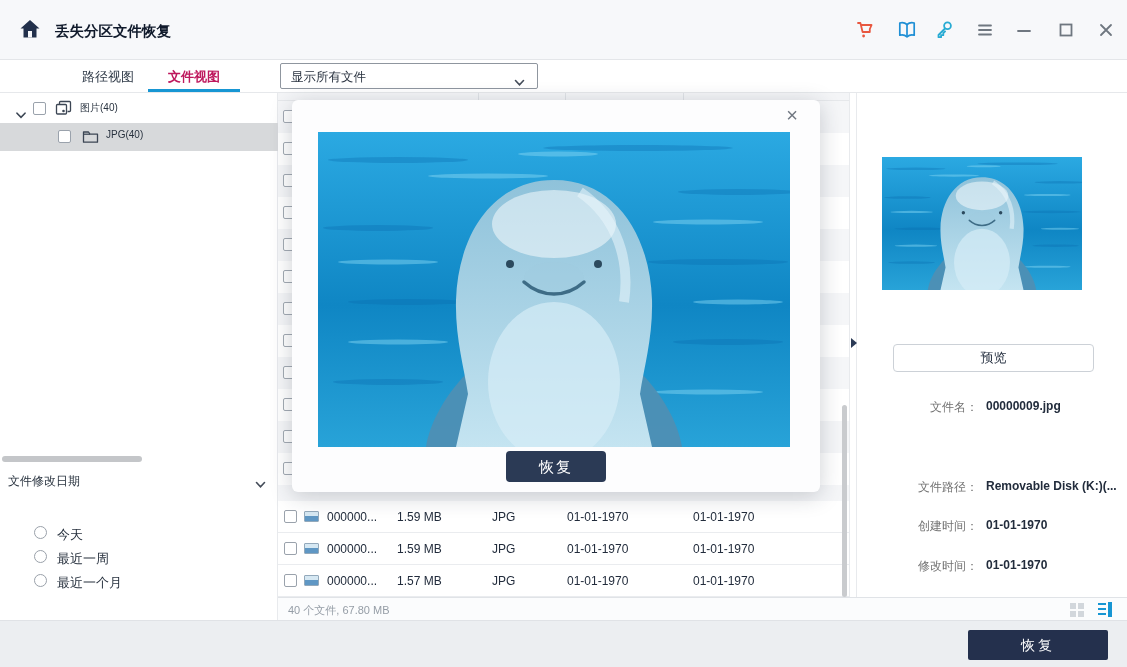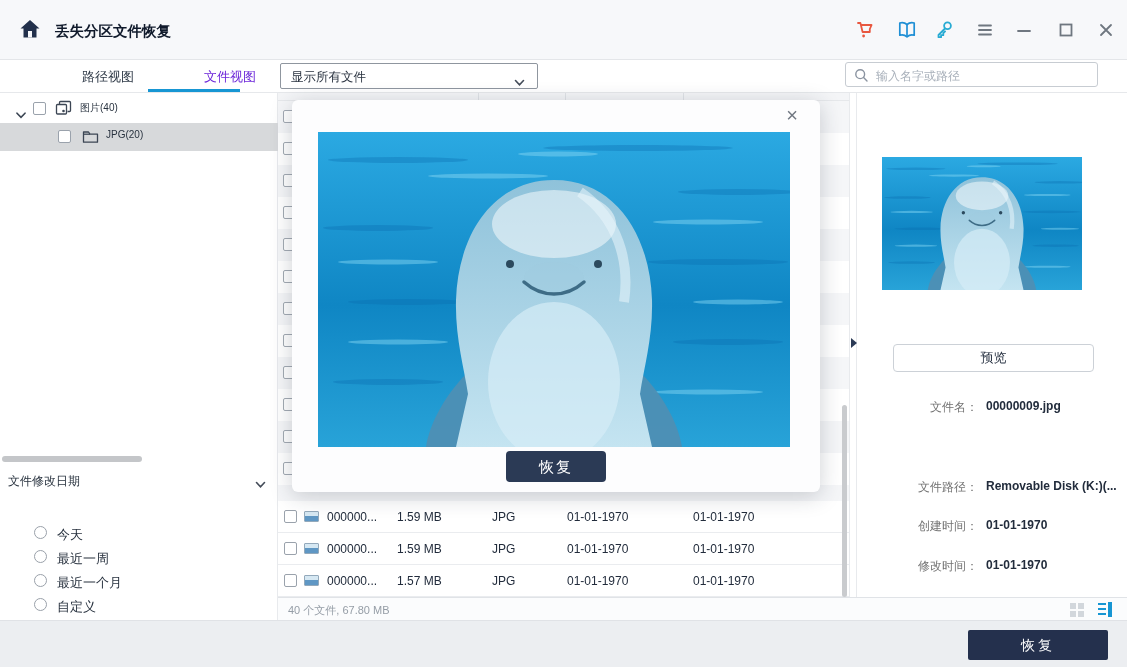--- a/index.html
+++ b/index.html
@@ -12,21 +12,21 @@
               background:#f7f8fa; border-bottom:1px solid #e4e6e9; }
   .home-ic { position:absolute; left:19px; top:18px; }
   .win-title { position:absolute; left:55px; top:22px; font-size:14.5px; font-weight:700; color:#101a2b; }
   .tb-ic { position:absolute; top:20px; width:20px; height:20px; cursor:pointer; }
 
   
   .tabbar { position:absolute; left:0; top:60px; width:1127px; height:33px;
             background:#ffffff; border-bottom:1px solid #e6e8eb; }
   .tab { position:absolute; top:8px; font-size:13px; cursor:pointer; }
   .tab-path { left:35px; color:#2d3846;margin-left:47px; }
-  .tab-file { left:168px; color:#6d28d9; font-weight:400;margin-left:36px; }
+  .tab-file { left:168px; color:#be185d; font-weight:700; }
   .tab-underline { position:absolute; left:148px; bottom:0; width:92px; height:3px; background:#1796d3; }
   .dropdown { position:absolute; left:280px; top:3px; width:258px; height:26px;
               border:1px solid #8f969f; border-radius:2px; background:#fff; cursor:pointer; }
   .dropdown .dd-text { position:absolute; left:10px; top:5px; font-size:12.5px; color:#2a3340; }
   .dd-chev { position:absolute; right:12px; top:9px; }
   .searchbox { position:absolute; left:845px; top:2px; width:253px; height:25px;
                border:1px solid #c7ccd2; border-radius:3px; background:#fff; }
   .searchbox .ph { position:absolute; left:30px; top:5px; font-size:12px; color:#a8b0ba; }
   .mag { position:absolute; left:8px; top:5px; }
 
@@ -217,29 +217,20 @@
 
   <div class="dropdown">
     <span class="dd-text">显示所有文件</span>
     <span class="dd-chev">
       <svg width="11" height="8" viewBox="0 0 11 8" fill="none" stroke="#444c59" stroke-width="1.6" stroke-linecap="round">
           <path d="M1.5 1.5 L5.5 5.8 L9.5 1.5"></path>
         </svg>
     </span>
   </div>
 
-  <div class="searchbox">
-    <span class="mag">
-      <svg width="15" height="15" viewBox="0 0 15 15" fill="none" stroke="#8a93a0" stroke-width="1.4" stroke-linecap="round">
-          <circle cx="6.2" cy="6.2" r="4.4"></circle>
-          <path d="M9.6 9.6 L13 13"></path>
-        </svg>
-    </span>
-    <span class="ph">输入名字或路径</span>
-  </div>
 </div>
 
 <div class="left-panel">
   <div class="tree-row" style="top:2px">
     <span style="position:absolute;left:16px;top:10px">
       <svg width="10" height="7" viewBox="0 0 10 7" fill="none" stroke="#3c4654" stroke-width="1.6" stroke-linecap="round">
           <path d="M1 1.2 L5 5.4 L9 1.2"></path>
         </svg>
     </span>
     <span class="cb" style="left:33px;top:7px"></span>
@@ -253,21 +244,21 @@
     <span class="tree-label" style="left:80px">图片(40)</span>
   </div>
   <div class="tree-row sel" style="top:30px">
     <span class="cb" style="left:58px;top:7px"></span>
     <span style="position:absolute;left:82px;top:6px">
       <svg width="17" height="15" viewBox="0 0 17 15" fill="none" stroke="#3c4654" stroke-width="1.3" stroke-linejoin="round">
           <path d="M1.5 3 h5 l1.5 2.2 h7.5 v8 h-14 z"></path>
           <path d="M1.5 5.2 h6.5"></path>
         </svg>
     </span>
-    <span class="tree-label" style="left:106px">JPG(20)</span>
+    <span class="tree-label" style="left:106px">JPG(40)</span>
   </div>
 
   <div class="hscroll"></div>
 
   <span class="filter-title">文件修改日期</span>
   <span style="position:absolute;left:255px;top:382px">
     <svg width="11" height="8" viewBox="0 0 11 8" fill="none" stroke="#444c59" stroke-width="1.6" stroke-linecap="round">
         <path d="M1.5 1.5 L5.5 5.8 L9.5 1.5"></path>
       </svg>
   </span>
@@ -276,24 +267,20 @@
     <span class="radio"></span>
     <span class="radio-label">今天</span>
   </div>
   <div class="radio-row" style="top:454px">
     <span class="radio"></span>
     <span class="radio-label">最近一周</span>
   </div>
   <div class="radio-row" style="top:478px">
     <span class="radio"></span>
     <span class="radio-label">最近一个月</span>
-  </div>
-  <div class="radio-row" style="top:502px">
-    <span class="radio"></span>
-    <span class="radio-label">自定义</span>
   </div>
 </div>
 
 <div class="list-header">
   <span class="hd-sep" style="left:200px"></span>
     <span class="hd-sep" style="left:287px"></span>
     <span class="hd-sep" style="left:405px"></span>
 </div>
 <div class="stripes"></div>
 <span class="sliver-cb" style="top:110px"></span>

